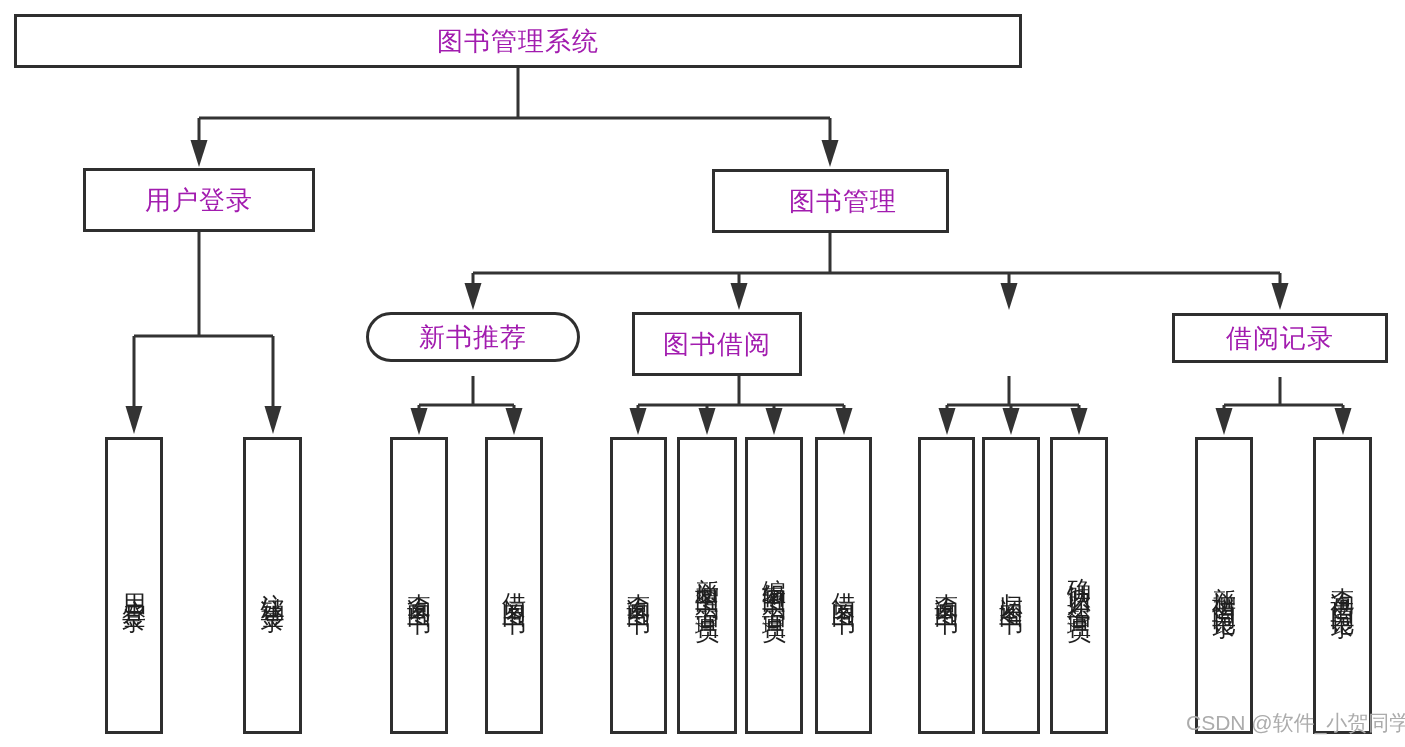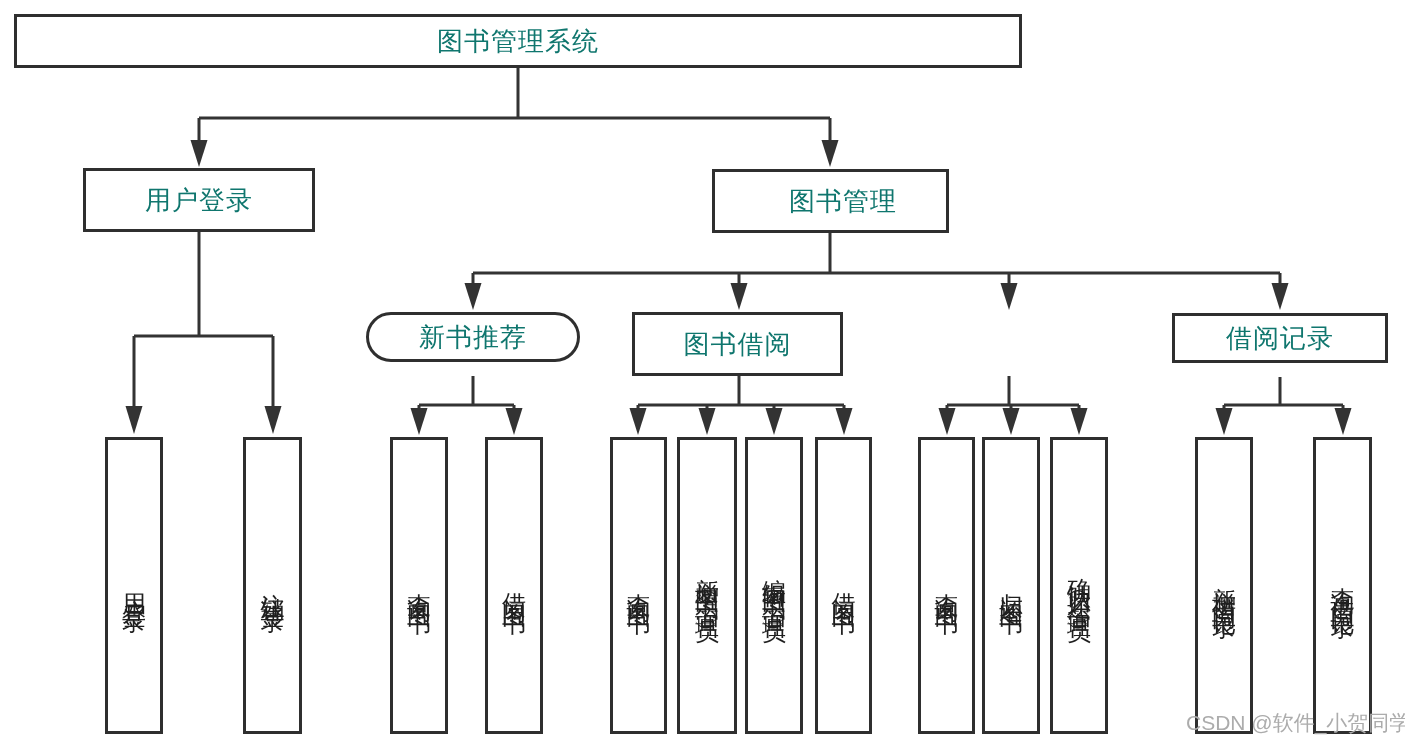--- a/index.html
+++ b/index.html
@@ -15,21 +15,21 @@
     pointer-events:none;
   }
   .connectors path{stroke:#333333;stroke-width:3;fill:none;}
   .connectors polygon{fill:#333333;stroke:none;}
   .hbox{
     position:absolute;
     box-sizing:border-box;
     border:3px solid #2f2f2f;
     background:#ffffff;
     display:flex;align-items:center;justify-content:center;
-    color:#0f766e;
+    color:#a21caf;
     font-size:26px;
     letter-spacing:1px;
     white-space:nowrap;
     z-index:2;
   }
   .vbox{
     position:absolute;
     box-sizing:border-box;
     border:3px solid #2f2f2f;
     background:#ffffff;
@@ -109,21 +109,21 @@
   <div class="hbox" style="left:83px;top:168px;width:232px;height:64px;">
     <span>用户登录</span>
   </div>
   <div class="hbox" style="left:712px;top:169px;width:237px;height:64px;padding-left:25px;">
     <span>图书管理</span>
   </div>
 
   <div class="hbox" style="left:366px;top:312px;width:214px;height:50px;border-radius:27px;">
     <span>新书推荐</span>
   </div>
-  <div class="hbox" style="left:632px;top:312px;width:211px;height:64px;">
+  <div class="hbox" style="left:632px;top:312px;width:170px;height:64px;">
     <span>图书借阅</span>
   </div>
   <div class="hbox" style="left:1172px;top:313px;width:216px;height:50px;">
     <span>借阅记录</span>
   </div>
 
   <div class="vbox" style="left:105px;top:437px;width:58px;height:297px;">
     <span>用户登录</span>
   </div>
   <div class="vbox" style="left:243px;top:437px;width:59px;height:297px;">

